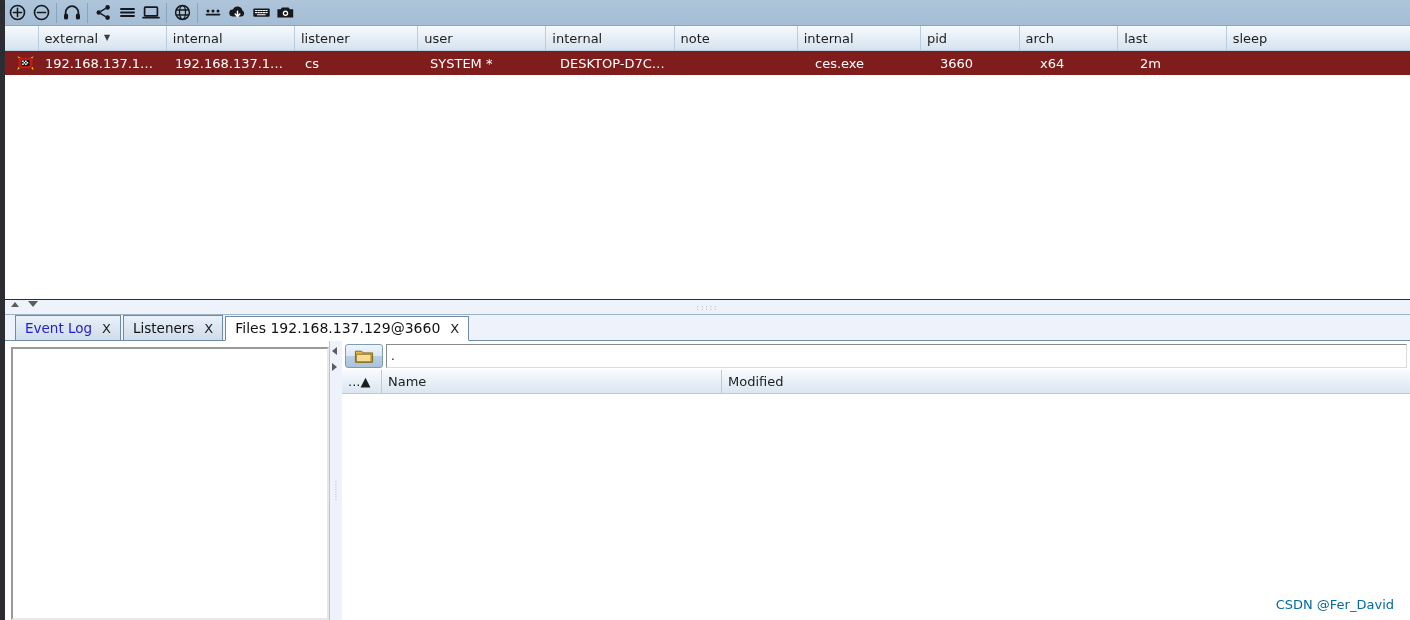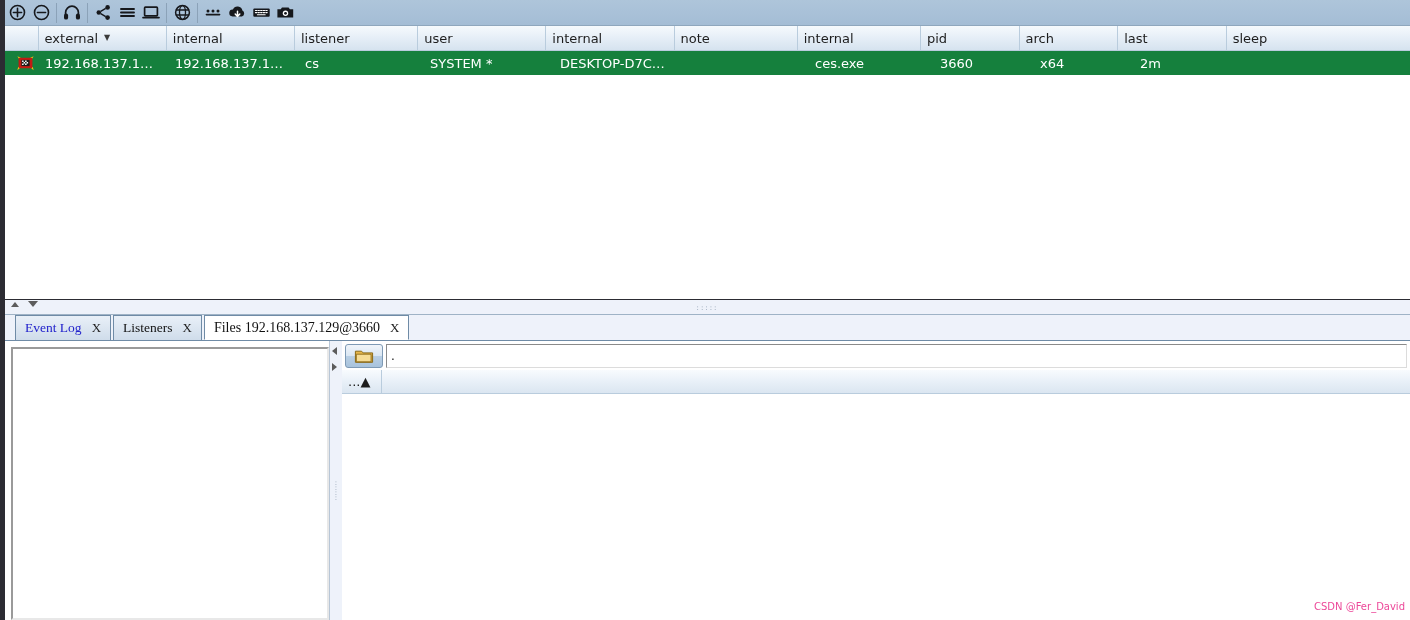--- a/index.html
+++ b/index.html
@@ -39,21 +39,21 @@
     font-size:13px;color:#1d1d1d;
   }
   .th{
     box-sizing:border-box;display:flex;align-items:center;
     padding-left:6px;border-right:1px solid #b9ccdd;height:24px;white-space:nowrap;
     overflow:hidden;
   }
   .th .sortmark{margin-left:6px;font-size:8px;color:#3b3b3b;line-height:1;}
   .row{
     display:flex;height:24px;align-items:flex-end;color:#ffffff;
-    background:#15803d;font-size:13px;
+    background:#7f1d1d;font-size:13px;
   }
   .td{
     box-sizing:border-box;display:flex;align-items:center;padding-left:6px;
     height:24px;white-space:nowrap;overflow:hidden;
   }
   .beacon-ico{
     width:34px;display:flex;align-items:center;justify-content:center;height:24px;
   }
 
   
@@ -64,23 +64,23 @@
   .hsplit .arrows{position:absolute;left:6px;top:1px;display:flex;gap:9px;align-items:center;}
   .hsplit .grip{
     position:absolute;left:50%;top:5px;transform:translateX(-50%);
     letter-spacing:2px;font-size:7px;color:#7d8fa3;line-height:6px;
   }
   .tri-up{width:0;height:0;border-left:4px solid transparent;border-right:4px solid transparent;border-bottom:5px solid #5c5c5c;}
   .tri-down{width:0;height:0;border-left:5px solid transparent;border-right:5px solid transparent;border-top:6px solid #5c5c5c;}
 
   
   .tabstrip{
-    flex:0 0 26px;height:26px;display:flex;align-items:flex-start;
+    flex:0 0 26px;height:26px;display:flex;align-items:center;
     background:#eef2fa;padding-left:10px;box-sizing:border-box;
-    margin-left:5px;border-bottom:1px solid #6f8ba6;position:relative;font-family:Liberation Serif, serif;
+    margin-left:5px;border-bottom:1px solid #6f8ba6;position:relative;
   }
   .tab{
     display:flex;align-items:center;height:25px;box-sizing:border-box;
     padding:0 9px;margin-right:2px;cursor:pointer;
     border:1px solid #6f8ba6;border-bottom:none;
     background:linear-gradient(180deg,#e9f0f8 0%,#cfdcea 100%);
     font-size:13.5px;color:#111;white-space:nowrap;
   }
   .tab.link{color:#2222cc;}
   .tab.active{
@@ -135,21 +135,21 @@
     background:linear-gradient(180deg,#f8fbfe 0%,#e7eff7 55%,#dbe6f1 100%);
     border-bottom:1px solid #b9ccdd;font-size:13px;color:#1d1d1d;
   }
   .fth{
     box-sizing:border-box;display:flex;align-items:center;padding-left:6px;
     border-right:1px solid #b9ccdd;height:23px;white-space:nowrap;overflow:hidden;
   }
   .fbody{flex:1 1 auto;background:#ffffff;position:relative;}
 
   .watermark{
-    position:absolute;right:5px;bottom:8px;color:#ec4899;font-size:10px;
+    position:absolute;right:16px;bottom:8px;color:#0369a1;font-size:13px;
     pointer-events:none;user-select:none;
   }
 </style>
 </head>
 <body>
 
 <div id="app">
 
   <div class="left-rail"></div>
 
@@ -346,20 +346,26 @@
           <span>.</span>
         </div>
       </div>
 
       <div class="ftable">
         <div class="fthead">
           <div class="fth" style="width:40px">
             <span>...</span>
             <span class="sortmark">▲</span>
           </div>
+          <div class="fth" style="width:340px">
+              <span>Name</span>
+            </div>
+          <div class="fth" style="flex:1 1 auto;border-right:none">
+              <span>Modified</span>
+            </div>
         </div>
         <div class="fbody"></div>
       </div>
     </div>
   </div>
 
   <div class="watermark">CSDN @Fer_David</div>
 </div>
 
 </body></html>

